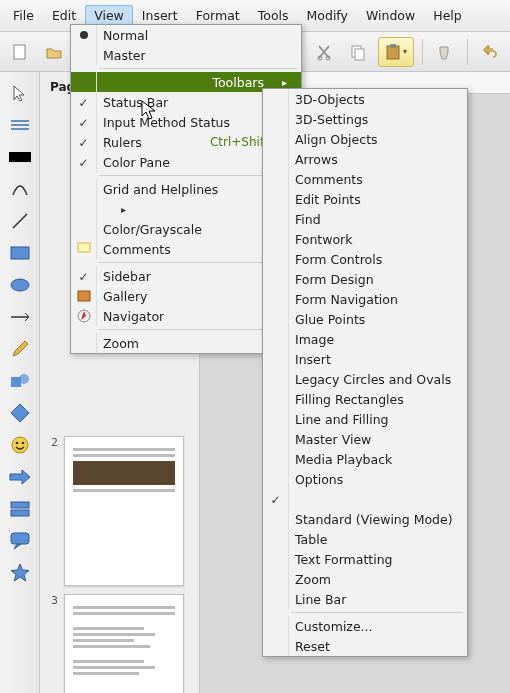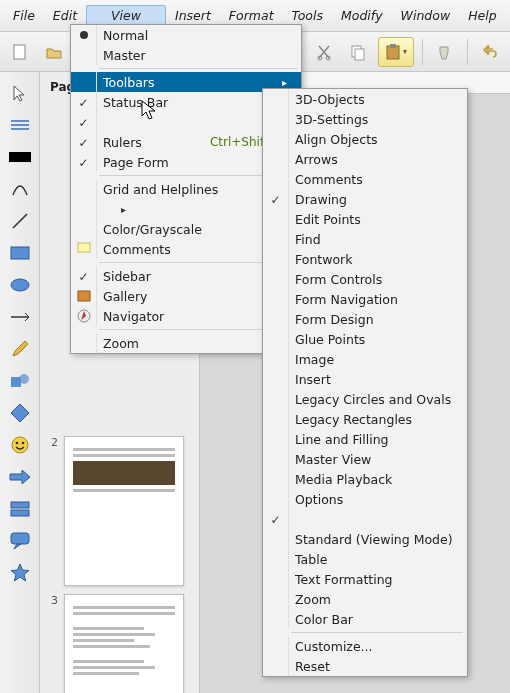--- a/index.html
+++ b/index.html
@@ -1,22 +1,22 @@
 <!DOCTYPE html>
 <html><head>
 <meta charset="utf-8">
 <style>
   * { box-sizing: border-box; margin: 0; padding: 0; font-family: "DejaVu Sans", "Liberation Sans", Arial, sans-serif; }
   html, body { width: 510px; height: 693px; overflow: hidden; background: #eceeee; }
   body { font-size: 12.5px; color: #222; }
 
   
-  .menubar { height: 32px; display: flex; align-items: center; padding: 0 4px; background: linear-gradient(#f7f7f7,#e9e9e9); border-bottom: 1px solid #c9c9c9; font-style: italic; }
+  .menubar { height: 32px; display: flex; align-items: center; padding: 0 4px; background: linear-gradient(#f7f7f7,#e9e9e9); border-bottom: 1px solid #c9c9c9; }
   .menubar-item { padding: 3px 9px; border-radius: 2px; cursor: default; }
-  .menubar-item.open { background: #c7dff6; border: 1px solid #8cb8e0; padding: 2px 24px; }
+  .menubar-item.open { background: #c7dff6; border: 1px solid #8cb8e0; padding: 2px 8px; }
 
   
   .toolbar { height: 40px; background: linear-gradient(#f5f5f5,#e4e4e4); border-bottom: 1px solid #c6c6c6; display: flex; align-items: center; padding: 0 6px; gap: 6px; }
   .tb-btn { width: 28px; height: 28px; border-radius: 3px; display:flex;align-items:center;justify-content:center; }
   .tb-sep { width: 1px; height: 26px; background: #c7c7c7; margin: 0 2px; }
   .paste-btn { width: 36px; height: 30px; background: linear-gradient(#fefad0,#f1e38a); border:1px solid #c9bc63; border-radius:3px; display:flex; align-items:center; justify-content:center; gap:2px; }
 
   
   .content { position: relative; height: calc(693px - 24px - 40px); display:flex; }
   .tool-side { width: 40px; background: linear-gradient(90deg,#f3f3f3,#e6e6e6); border-right:1px solid #c6c6c6; display:flex; flex-direction:column; align-items:center; padding-top:10px; gap:10px; }
@@ -34,21 +34,21 @@
   .ruler { height:22px; background:#f6f6f6; border-bottom:1px solid #c8c8c8; }
 
   
   .menu { position:absolute; background:#f2f2f2; border:1px solid #9a9a9a; box-shadow:2px 2px 6px rgba(0,0,0,.25); }
   .menu .row { display:flex; align-items:center; height:20px; padding:0 14px 0 0; cursor:default; }
   .menu .gutter { width:26px; display:flex; align-items:center; justify-content:center; border-right:1px solid #dedede; height:100%; margin-right:6px; }
   .menu .label { flex:1; white-space:nowrap; }
   .menu .accel { margin-left:20px; color:#4d7c0f; font-size:12px; }
   .menu .arrow { margin-left:18px; font-size:10px; color:#333; }
   .menu .sep { height:1px; background:#cfcfcf; margin:3px 4px 3px 28px; }
-  .menu .row.hl { background:#0369a1; color:#fff; }
+  .menu .row.hl { background:#4d7c0f; color:#fff;text-align:right; }
   .menu .row.hl .arrow, .menu .row.hl .accel { color:#fff; }
   .check::before { content:"✓"; font-size:12px; color:#333; }
   .bullet { width:8px;height:8px;border-radius:50%;background:#333; }
 
   .viewmenu { top: 24px; left: 70px; width: 232px; }
   .submenu { top: 88px; left: 262px; width: 206px; }
 
   .cursor { position:absolute; top:100px; left:140px; pointer-events:none; }
 </style>
 </head>
@@ -259,33 +259,34 @@
   <div class="row">
       <div class="gutter">
         <span class="check"></span>
       </div>
       <span class="label">Status Bar</span>
     </div>
   <div class="row">
       <div class="gutter">
         <span class="check"></span>
       </div>
+      <span class="label">Input Method Status</span>
     </div>
   <div class="row">
       <div class="gutter">
         <span class="check"></span>
       </div>
       <span class="label">Rulers</span>
       <span class="accel">Ctrl+Shift+R</span>
     </div>
   <div class="row">
       <div class="gutter">
         <span class="check"></span>
       </div>
-      <span class="label">Page Form</span>
+      <span class="label">Color Pane</span>
     </div>
   <div class="sep"></div>
   <div class="row">
       <div class="gutter"></div>
       <span class="label">Grid and Helplines</span>
       <span class="arrow">▸</span>
     </div>
   <div class="row">
       <div class="gutter"></div>
       <span class="arrow">▸</span>
@@ -351,68 +352,62 @@
     </div>
     <div class="row">
       <div class="gutter"></div>
       <span class="label">Arrows</span>
     </div>
     <div class="row">
       <div class="gutter"></div>
       <span class="label">Comments</span>
     </div>
     <div class="row">
-      <div class="gutter">
-        <span class="check"></span>
-      </div>
-      <span class="label">Drawing</span>
-    </div>
-    <div class="row">
       <div class="gutter"></div>
       <span class="label">Edit Points</span>
     </div>
     <div class="row">
       <div class="gutter"></div>
       <span class="label">Find</span>
     </div>
     <div class="row">
       <div class="gutter"></div>
       <span class="label">Fontwork</span>
     </div>
     <div class="row">
       <div class="gutter"></div>
       <span class="label">Form Controls</span>
     </div>
     <div class="row">
       <div class="gutter"></div>
+      <span class="label">Form Design</span>
+    </div>
+    <div class="row">
+      <div class="gutter"></div>
       <span class="label">Form Navigation</span>
     </div>
     <div class="row">
       <div class="gutter"></div>
-      <span class="label">Form Design</span>
-    </div>
-    <div class="row">
-      <div class="gutter"></div>
       <span class="label">Glue Points</span>
     </div>
     <div class="row">
       <div class="gutter"></div>
       <span class="label">Image</span>
     </div>
     <div class="row">
       <div class="gutter"></div>
       <span class="label">Insert</span>
     </div>
     <div class="row">
       <div class="gutter"></div>
       <span class="label">Legacy Circles and Ovals</span>
     </div>
     <div class="row">
       <div class="gutter"></div>
-      <span class="label">Legacy Rectangles</span>
+      <span class="label">Filling Rectangles</span>
     </div>
     <div class="row">
       <div class="gutter"></div>
       <span class="label">Line and Filling</span>
     </div>
     <div class="row">
       <div class="gutter"></div>
       <span class="label">Master View</span>
     </div>
     <div class="row">
@@ -439,21 +434,21 @@
     <div class="row">
       <div class="gutter"></div>
       <span class="label">Text Formatting</span>
     </div>
     <div class="row">
       <div class="gutter"></div>
       <span class="label">Zoom</span>
     </div>
     <div class="row">
       <div class="gutter"></div>
-      <span class="label">Color Bar</span>
+      <span class="label">Line Bar</span>
     </div>
     <div class="sep"></div>
     <div class="row">
       <div class="gutter"></div>
       <span class="label">Customize...</span>
     </div>
     <div class="row">
       <div class="gutter"></div>
       <span class="label">Reset</span>
     </div>

